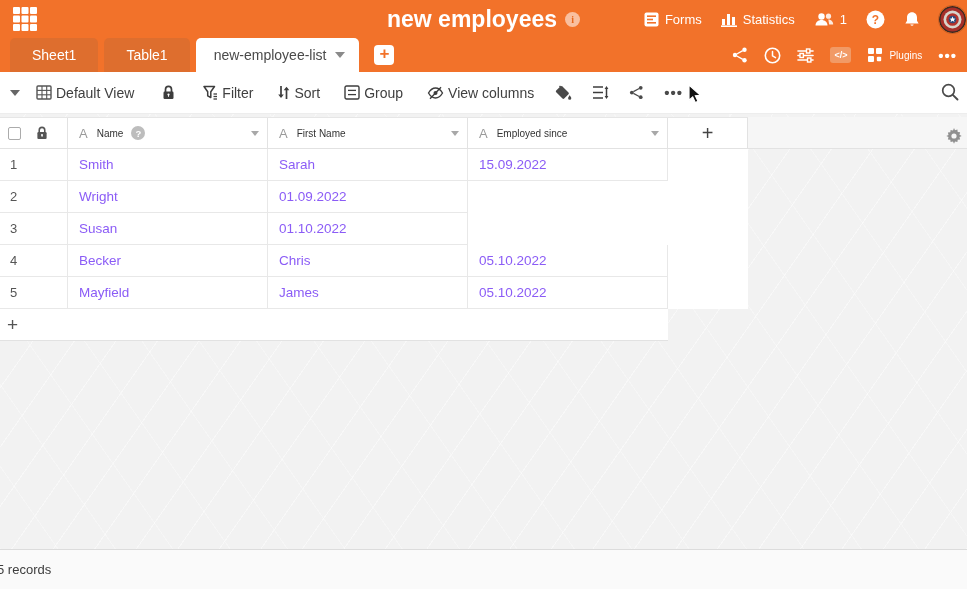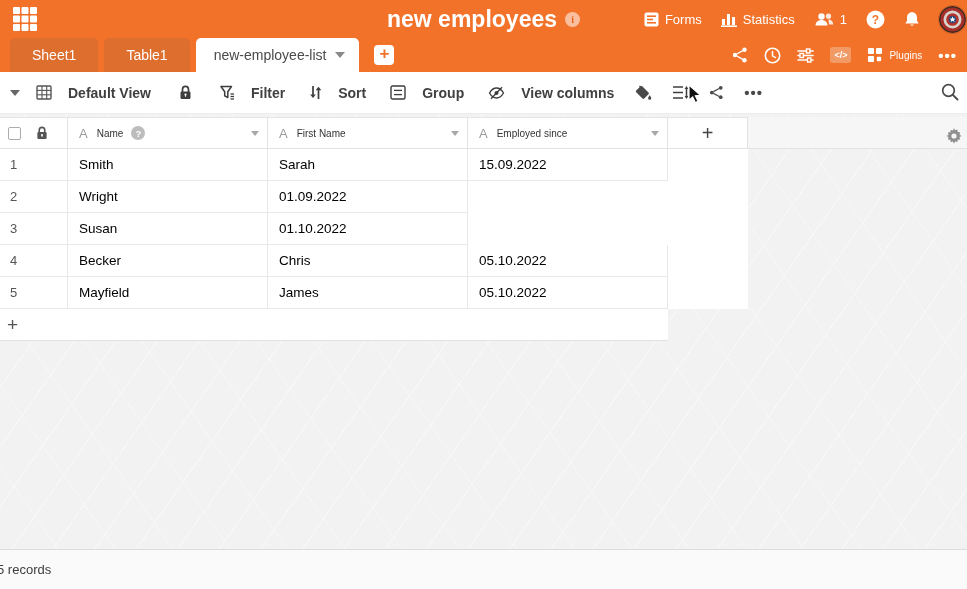--- a/index.html
+++ b/index.html
@@ -24,21 +24,21 @@
   .tab.active { background:#fff; color:#4a4a4a; padding:0 14px 0 18px; gap:9px; }
   .caret { width:0; height:0; border-left:5px solid transparent; border-right:5px solid transparent; border-top:6px solid #8a8a8a; display:inline-block; }
   .add-tab { width:20px; height:20px; background:#fff; border-radius:4px; color:#F2722A; font-size:17px; font-weight:bold; line-height:18px; text-align:center; margin:0 0 7px 15px; cursor:pointer; }
   .tabbar-right { position:absolute; right:10px; top:0; height:34px; display:flex; align-items:center; gap:16px; }
   .code-badge { background:#F19A66; color:#fff; border-radius:3px; font-size:9px; font-weight:bold; padding:3px 4px; letter-spacing:0; cursor:pointer; }
   .plugins { display:flex; align-items:center; gap:6px; color:#fff; font-size:10px; cursor:pointer; }
   .dots { color:#fff; font-size:15px; font-weight:bold; letter-spacing:1px; cursor:pointer; }
 
   
   .toolbar { height:42px; background:#fff; display:flex; align-items:center; padding-left:8px; border-bottom:1px solid #ededed; position:relative; flex:0 0 auto; }
-  .tool { display:flex; align-items:center; gap:16px; color:#404040; font-size:14px; cursor:pointer;font-weight:bold; }
+  .tool { display:flex; align-items:center; gap:4px; color:#404040; font-size:14px; cursor:pointer; }
   .collapse-caret { margin:0 16px 0 2px; border-top-color:#666; cursor:pointer; }
   .sep28 { width:28px; } .sep24 { width:24px; } .sep20 { width:20px; }
   .search-btn { position:absolute; right:8px; top:11px; cursor:pointer; }
 
   
   .canvas { flex:1 1 auto; background:#F2F2F2; position:relative; overflow:hidden;
     background-image:repeating-linear-gradient(-55deg, rgba(255,255,255,.45) 0 1px, transparent 1px 34px),
                      repeating-linear-gradient(55deg, rgba(255,255,255,.3) 0 1px, transparent 1px 47px); }
   .hdr-strip { position:absolute; left:0; top:3px; right:0; height:32px; background:#F6F6F6; border-bottom:1px solid #e2e2e2; }
   .grid-gear { position:absolute; right:5px; top:11px; cursor:pointer; }
@@ -48,21 +48,21 @@
   .rownum-col { width:68px; flex:0 0 68px; }
   .col-200 { width:200px; flex:0 0 200px; padding:0 8px 0 11px; }
   .plus-col { width:80px; flex:0 0 80px; justify-content:center; cursor:pointer; }
   .hd-check { width:13px; height:13px; border:1px solid #ababab; border-radius:2px; background:#fff; margin-left:8px; cursor:pointer; }
   .hd-lock { margin-left:15px; }
   .type-icon { color:#9a9a9a; font-size:13px; margin-right:9px; }
   .hcell .label { color:#333; font-size:10px; }
   .qmark { width:14px; height:14px; border-radius:50%; background:#bdbdbd; color:#fff; font-size:9.5px; font-weight:bold; display:flex; align-items:center; justify-content:center; margin-left:8px; cursor:pointer; }
   .col-caret { margin-left:auto; border-top-color:#a8a8a8; border-left-width:4.5px; border-right-width:4.5px; border-top-width:5.5px; cursor:pointer; }
   .grid-row { display:flex; height:32px; background:#fff; }
-  .cell { border-right:1px solid #e8e8e8; border-bottom:1px solid #e8e8e8; display:flex; align-items:center; font-size:13.5px; color:#000000; background:#fff; }
+  .cell { border-right:1px solid #e8e8e8; border-bottom:1px solid #e8e8e8; display:flex; align-items:center; font-size:13.5px; color:#8b5cf6; background:#fff; }
   .cell.rownum-col { color:#555; font-size:13px; padding-left:10px; }
   .addrow { display:flex; align-items:center; width:668px; height:32px; background:#fff; border-bottom:1px solid #e2e2e2; cursor:pointer; }
   .addrow-plus { color:#555; font-size:19px; margin-left:7px; line-height:1; }
   .plus-glyph { color:#444; font-size:20px; line-height:1; }
 
   
   .statusbar { height:40px; background:#FAFAFA; border-top:1px solid #dcdcdc; display:flex; align-items:center; flex:0 0 auto; }
   .records { font-size:13px; color:#3d3d3d; margin-left:-3px; }
 
   .cursor { position:absolute; left:688px; top:84px; z-index:50; pointer-events:none; }

